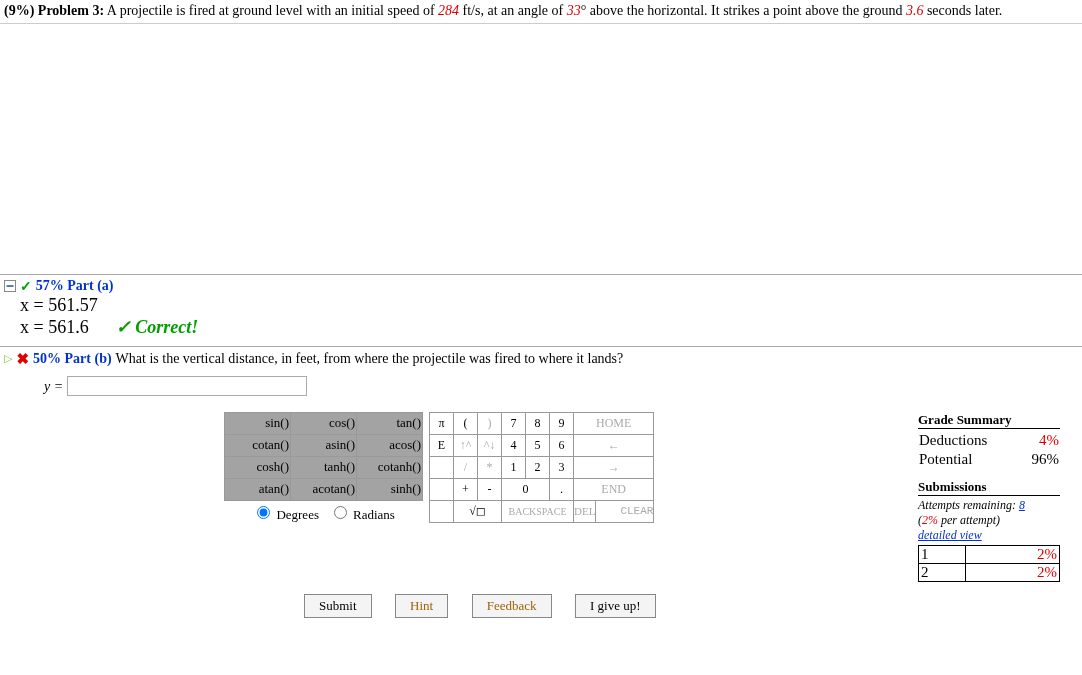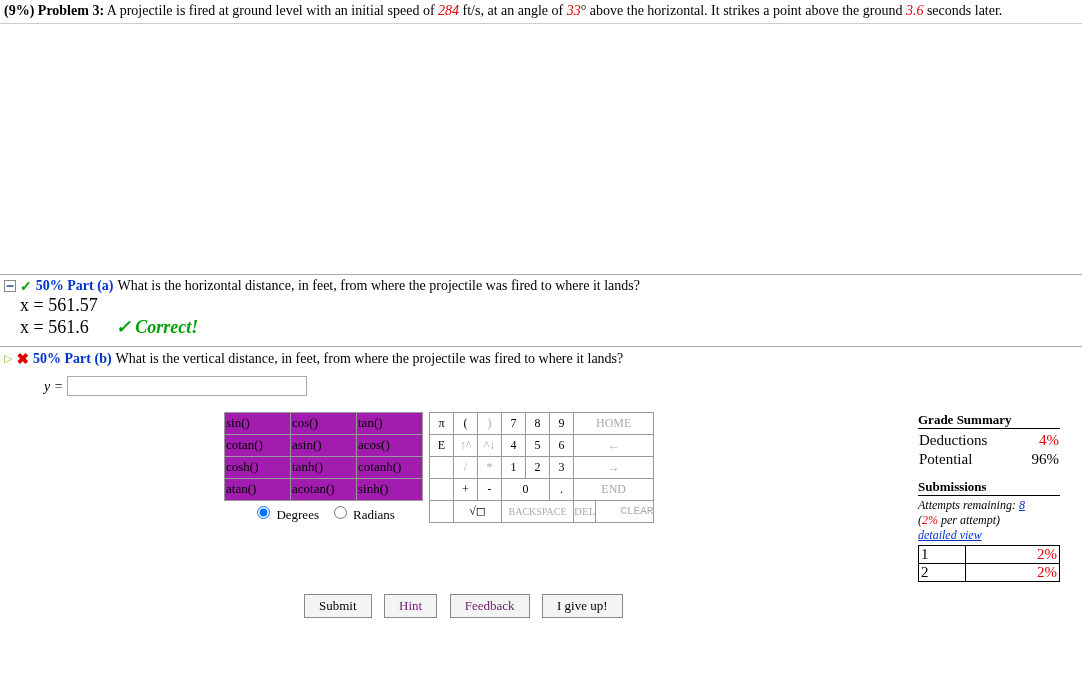--- a/index.html
+++ b/index.html
@@ -18,29 +18,29 @@
   .correct { color: #00a000; font-weight: bold; font-style: italic; }
   .part-b { border-top: 1px solid #aaa; margin-top: 8px; padding: 3px 4px; }
   .part-b-head { display: flex; align-items: center; gap: 4px; }
   .tri-icon { color: #7bbf3a; font-size: 11px; }
   .x-red { color: #e00000; font-weight: bold; font-size: 15px; }
   .input-row { margin: 8px 0 0 40px; font-style: italic; }
   .input-row input { width: 240px; height: 20px; border: 1px solid #aaa; font-size: 13px; padding: 1px 3px; font-style: normal; }
   .panel-row { display: flex; margin-top: 16px; align-items: flex-start; }
   .calc-area { margin-left: 220px; }
   .func-grid { border-collapse: collapse; }
-  .func-grid td { border: 1px solid #999; text-align: left; font-size: 13px; width: 66px; height: 22px; background: #a21caf; cursor: pointer; }
+  .func-grid td { border: 1px solid #999; text-align: right; font-size: 13px; width: 66px; height: 22px; background: #a3a3a3; cursor: pointer; }
   .mode-row { text-align: center; font-size: 13px; padding-top: 2px;}
   .num-grid { border-collapse: collapse; margin-left: 6px;}
   .num-grid td { border: 1px solid #999; text-align: center; font-size: 12px; width: 24px; height: 22px; background: #fff; cursor: pointer; padding:0;}
   .num-grid td.wide { width: 72px; }
   .num-grid td.dim { color: #aaa; cursor: default; }
   .btn-row { margin-top: 12px; margin-left: 300px; }
-  .btn-row button { font-family: "Times New Roman", serif; font-size: 13px; border: 1px solid #888; background: #f4f4f4; padding: 3px 14px; cursor: pointer; margin-right: 9px;}
-  .btn-row button.dim { color: #701a75; cursor: default; }
+  .btn-row button { font-family: "Times New Roman", serif; font-size: 13px; border: 1px solid #888; background: #f4f4f4; padding: 3px 14px; cursor: pointer; margin-right: 20px;}
+  .btn-row button.dim { color: #a16207; cursor: default; }
   .summary { margin-left: auto; padding-right: 18px; font-size: 13px; width: 160px;}
   .summary .hdr { font-weight: bold; border-bottom: 1px solid #000; margin-bottom: 2px;}
   .summary table { border-collapse: collapse; width: 100%; font-size: 15px;}
   .summary table td.right { text-align: right; }
   .summary table.border td { border: 1px solid #000; padding: 0 2px;}
   .link-blue { color: #0033cc; text-decoration: underline; cursor: pointer; }
   .red2 { color: #e00000; }
   .small-note { font-size: 12px; font-style: italic; }
   .radsq { font-family: serif; }
   .calc-tables { display:flex; align-items:flex-start;}
@@ -57,22 +57,21 @@
 
 <div class="part-a">
   <div class="part-a-head">
     <span class="minus-icon">
       <svg viewBox="0 0 12 12">
           <rect x="0.5" y="0.5" width="11" height="11" fill="#fff" stroke="#888"></rect>
           <rect x="2.5" y="5" width="7" height="2" fill="#5a7cae"></rect>
         </svg>
     </span>
     <span class="check-green">✓</span>
-    <span class="part-title-blue">50% Part (a)</span>
-    <span class="part-q">What is the horizontal distance, in feet, from where the projectile was fired to where it lands?</span>
+    <span class="part-title-blue">57% Part (a)</span>
   </div>
   <div class="part-a-ans">x = 561.57</div>
   <div class="part-a-ans">
     <span>x = 561.6</span>
     &nbsp;&nbsp;&nbsp;&nbsp;
     <span class="correct">✓ Correct!</span>
   </div>
 </div>
 
 <div class="part-b">

